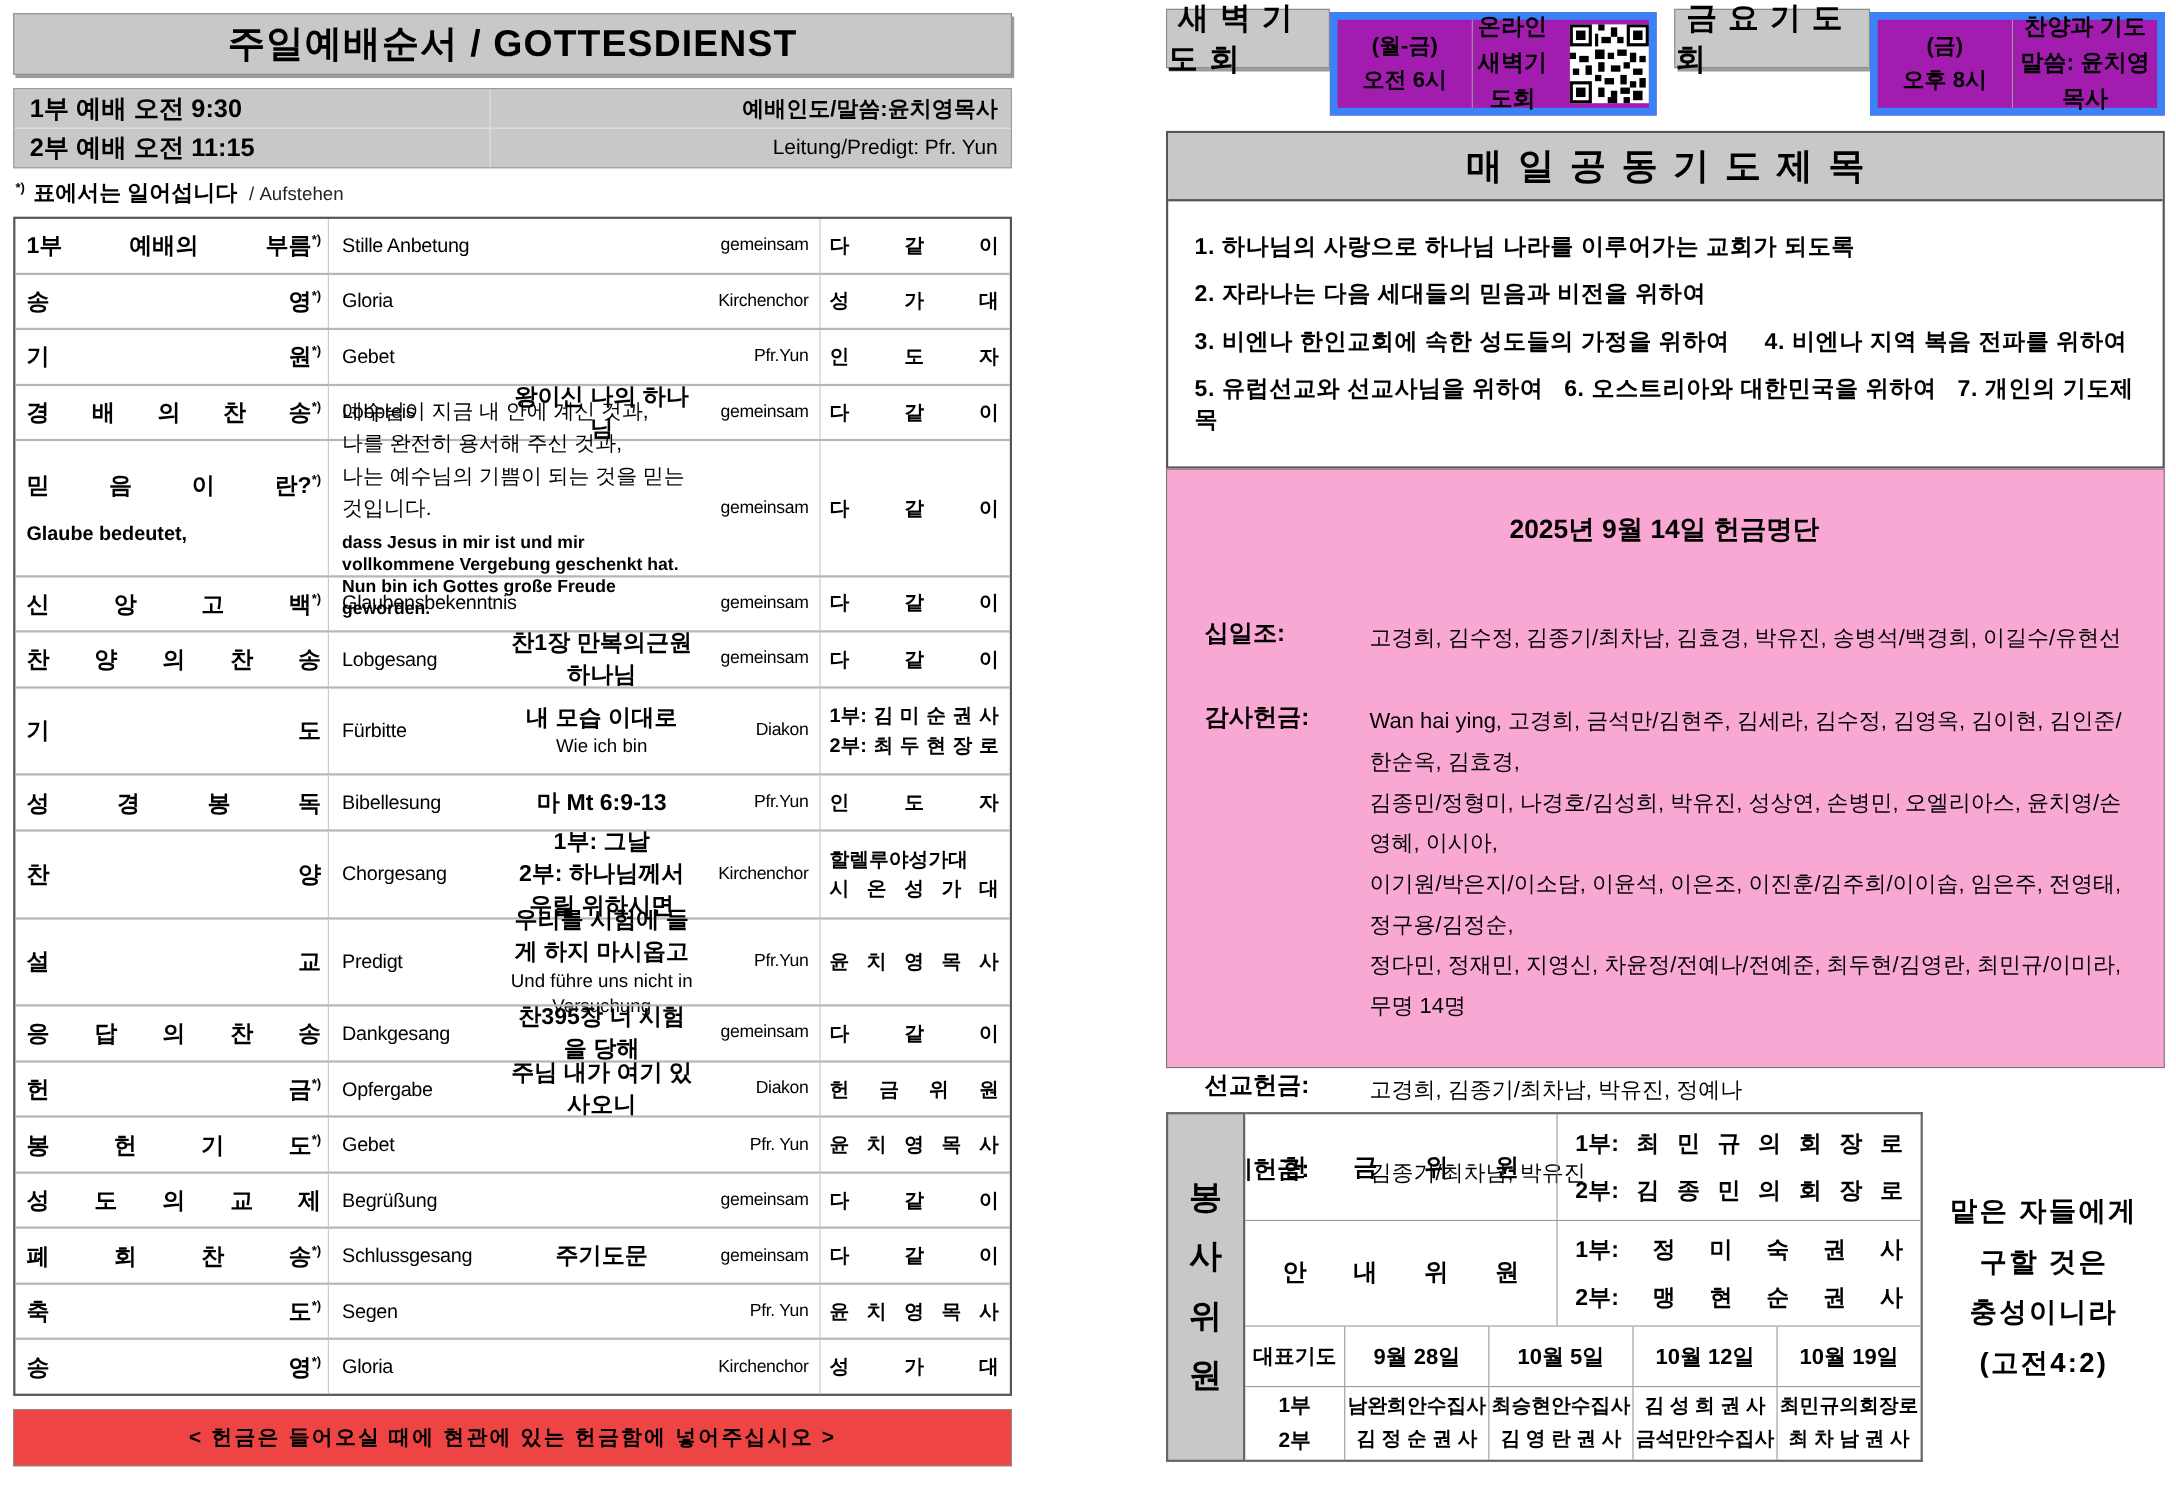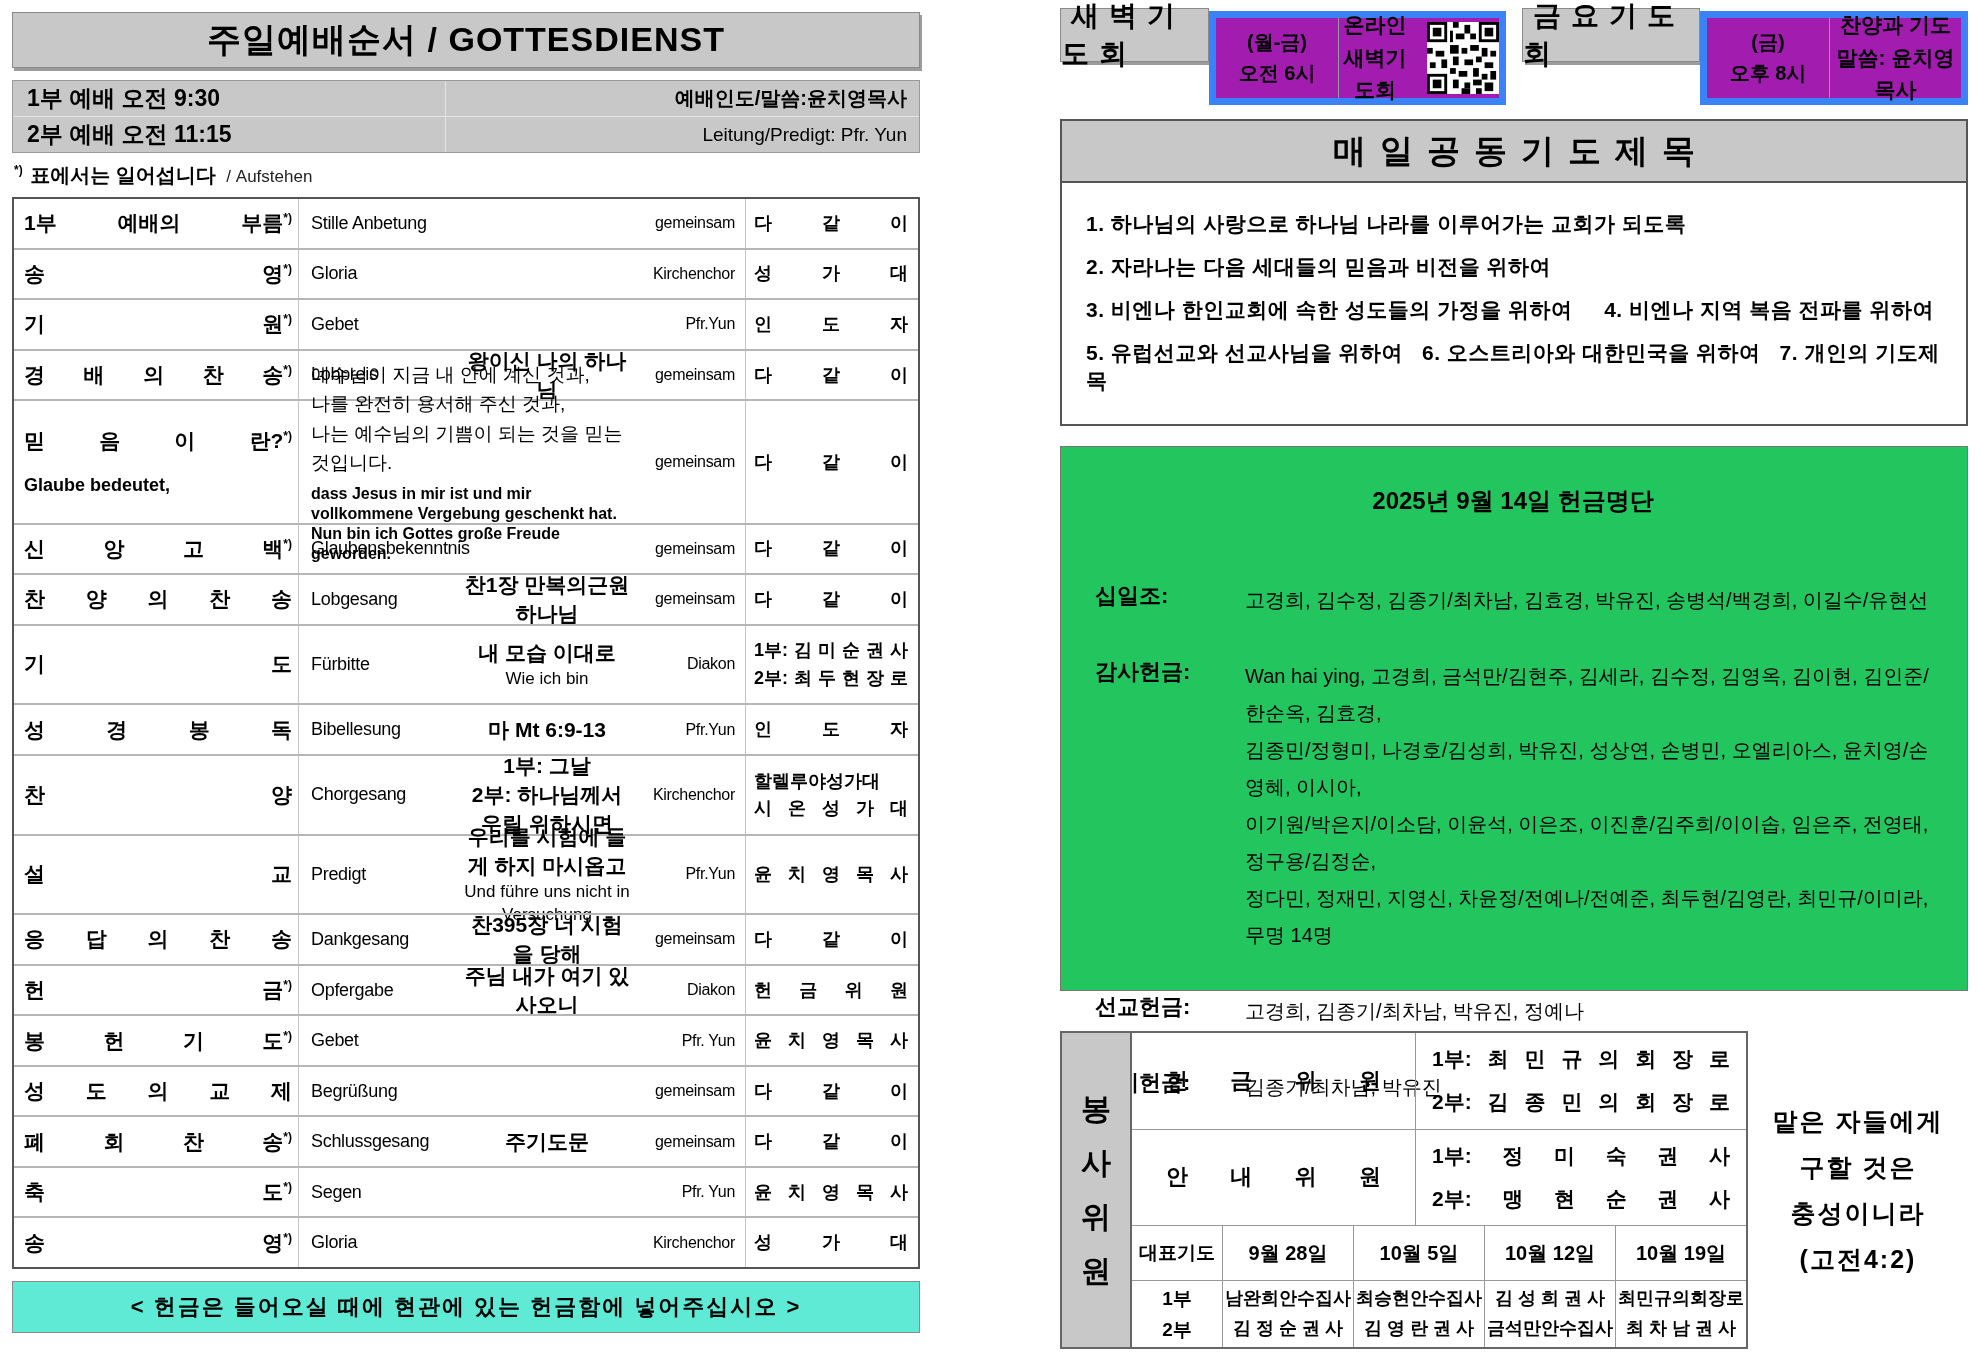--- a/index.html
+++ b/index.html
@@ -51,22 +51,22 @@
   .freeform{flex:1;display:flex;flex-direction:column;justify-content:center;}
   .ff-ko{font-size:19px;line-height:1.55;}
   .body-de{margin-top:6px;}
   .ff-de{font-size:16px;font-weight:bold;line-height:1.25;}
   .c-role{width:98px;display:flex;align-items:center;justify-content:flex-end;
     font-size:16px;letter-spacing:-0.3px;flex:none;text-align:right;}
   .c-perf{width:154px;margin-left:10px;padding:0 10px 0 8px;border-left:1px solid #c6c6c6;
     display:flex;flex-direction:column;justify-content:center;gap:7px;flex:none;}
   .perf-line{text-align:justify;text-align-last:justify;font-weight:bold;font-size:18px;line-height:1.15;}
 
-  .footer-bar{margin-top:12px;height:50px;background:#5eead4;border:1px solid #8a8a8a;
-    display:flex;align-items:center;justify-content:center;font-weight:bold;font-size:22px;letter-spacing:2px;}
+  .footer-bar{margin-top:12px;height:50px;background:#ef4444;border:1px solid #8a8a8a;
+    display:flex;align-items:center;justify-content:center;font-weight:bold;font-size:19px;letter-spacing:2px;}
 
   
   .top-boxes{display:flex;gap:16px;}
   .mbox{flex:1;display:flex;flex-direction:row;}
   .mbox-title{height:52px;background:#c8c8c8;border:1px solid #8a8a8a;box-shadow:3px 3px 0 #9c9c9c;
     display:flex;align-items:center;justify-content:center;
     font-size:28px;font-weight:bold;letter-spacing:10px;text-indent:10px;}
   .mbox-row{margin-top:3px;border:7px solid #3b82f6;display:flex;height:80px;background:#a21caf;justify-content:flex-end;}
   .mbox-when{width:122px;border-right:1px solid #999;display:flex;align-items:center;justify-content:center;
     text-align:center;white-space:pre-line;font-weight:bold;font-size:20px;line-height:1.55;flex:none;}
@@ -74,21 +74,21 @@
     font-weight:bold;font-size:21px;white-space:pre-line;text-align:center;line-height:1.55;}
   .qr{width:72px;height:72px;flex:none;}
 
   .prayer-box{margin-top:14px;border:2px solid #555;background:#fff;}
   .banner{height:60px;background:#c8c8c8;border-bottom:2px solid #555;
     display:flex;align-items:center;justify-content:center;
     font-size:33px;font-weight:bold;letter-spacing:14px;text-indent:14px;}
   .prayer-items{padding:12px 24px 14px;}
   .prayer-item{font-size:21px;font-weight:600;margin:15px 0;white-space:pre-wrap;letter-spacing:0.5px;}
 
-  .offer-box{margin-top:20px;border:1px solid #777;height:545px;padding:38px 36px 0 34px;box-sizing:border-box;background:#22c55e;}
+  .offer-box{margin-top:0;border:1px solid #777;height:545px;padding:38px 36px 0 34px;box-sizing:border-box;background:#f9a8d4;}
   .offer-title{text-align:center;font-size:24px;font-weight:bold;margin-bottom:64px;}
   .off-row{display:flex;margin-bottom:38px;justify-content:center;}
   .off-label{width:150px;font-weight:bold;font-size:22px;flex:none;}
   .off-names{flex:1;font-size:20px;line-height:1.85;margin-top:1px;}
 
   .servants{margin-top:40px;display:flex;height:318px;flex:none;}
   .sv-side{width:68px;background:#c8c8c8;border:2px solid #666;
     display:flex;align-items:center;justify-content:center;text-align:center;
     white-space:pre-line;font-size:30px;font-weight:bold;line-height:1.8;flex:none;}
   .sv-grid{width:616px;border:2px solid #666;border-left:none;display:flex;flex-direction:column;flex:none;box-sizing:border-box;}

